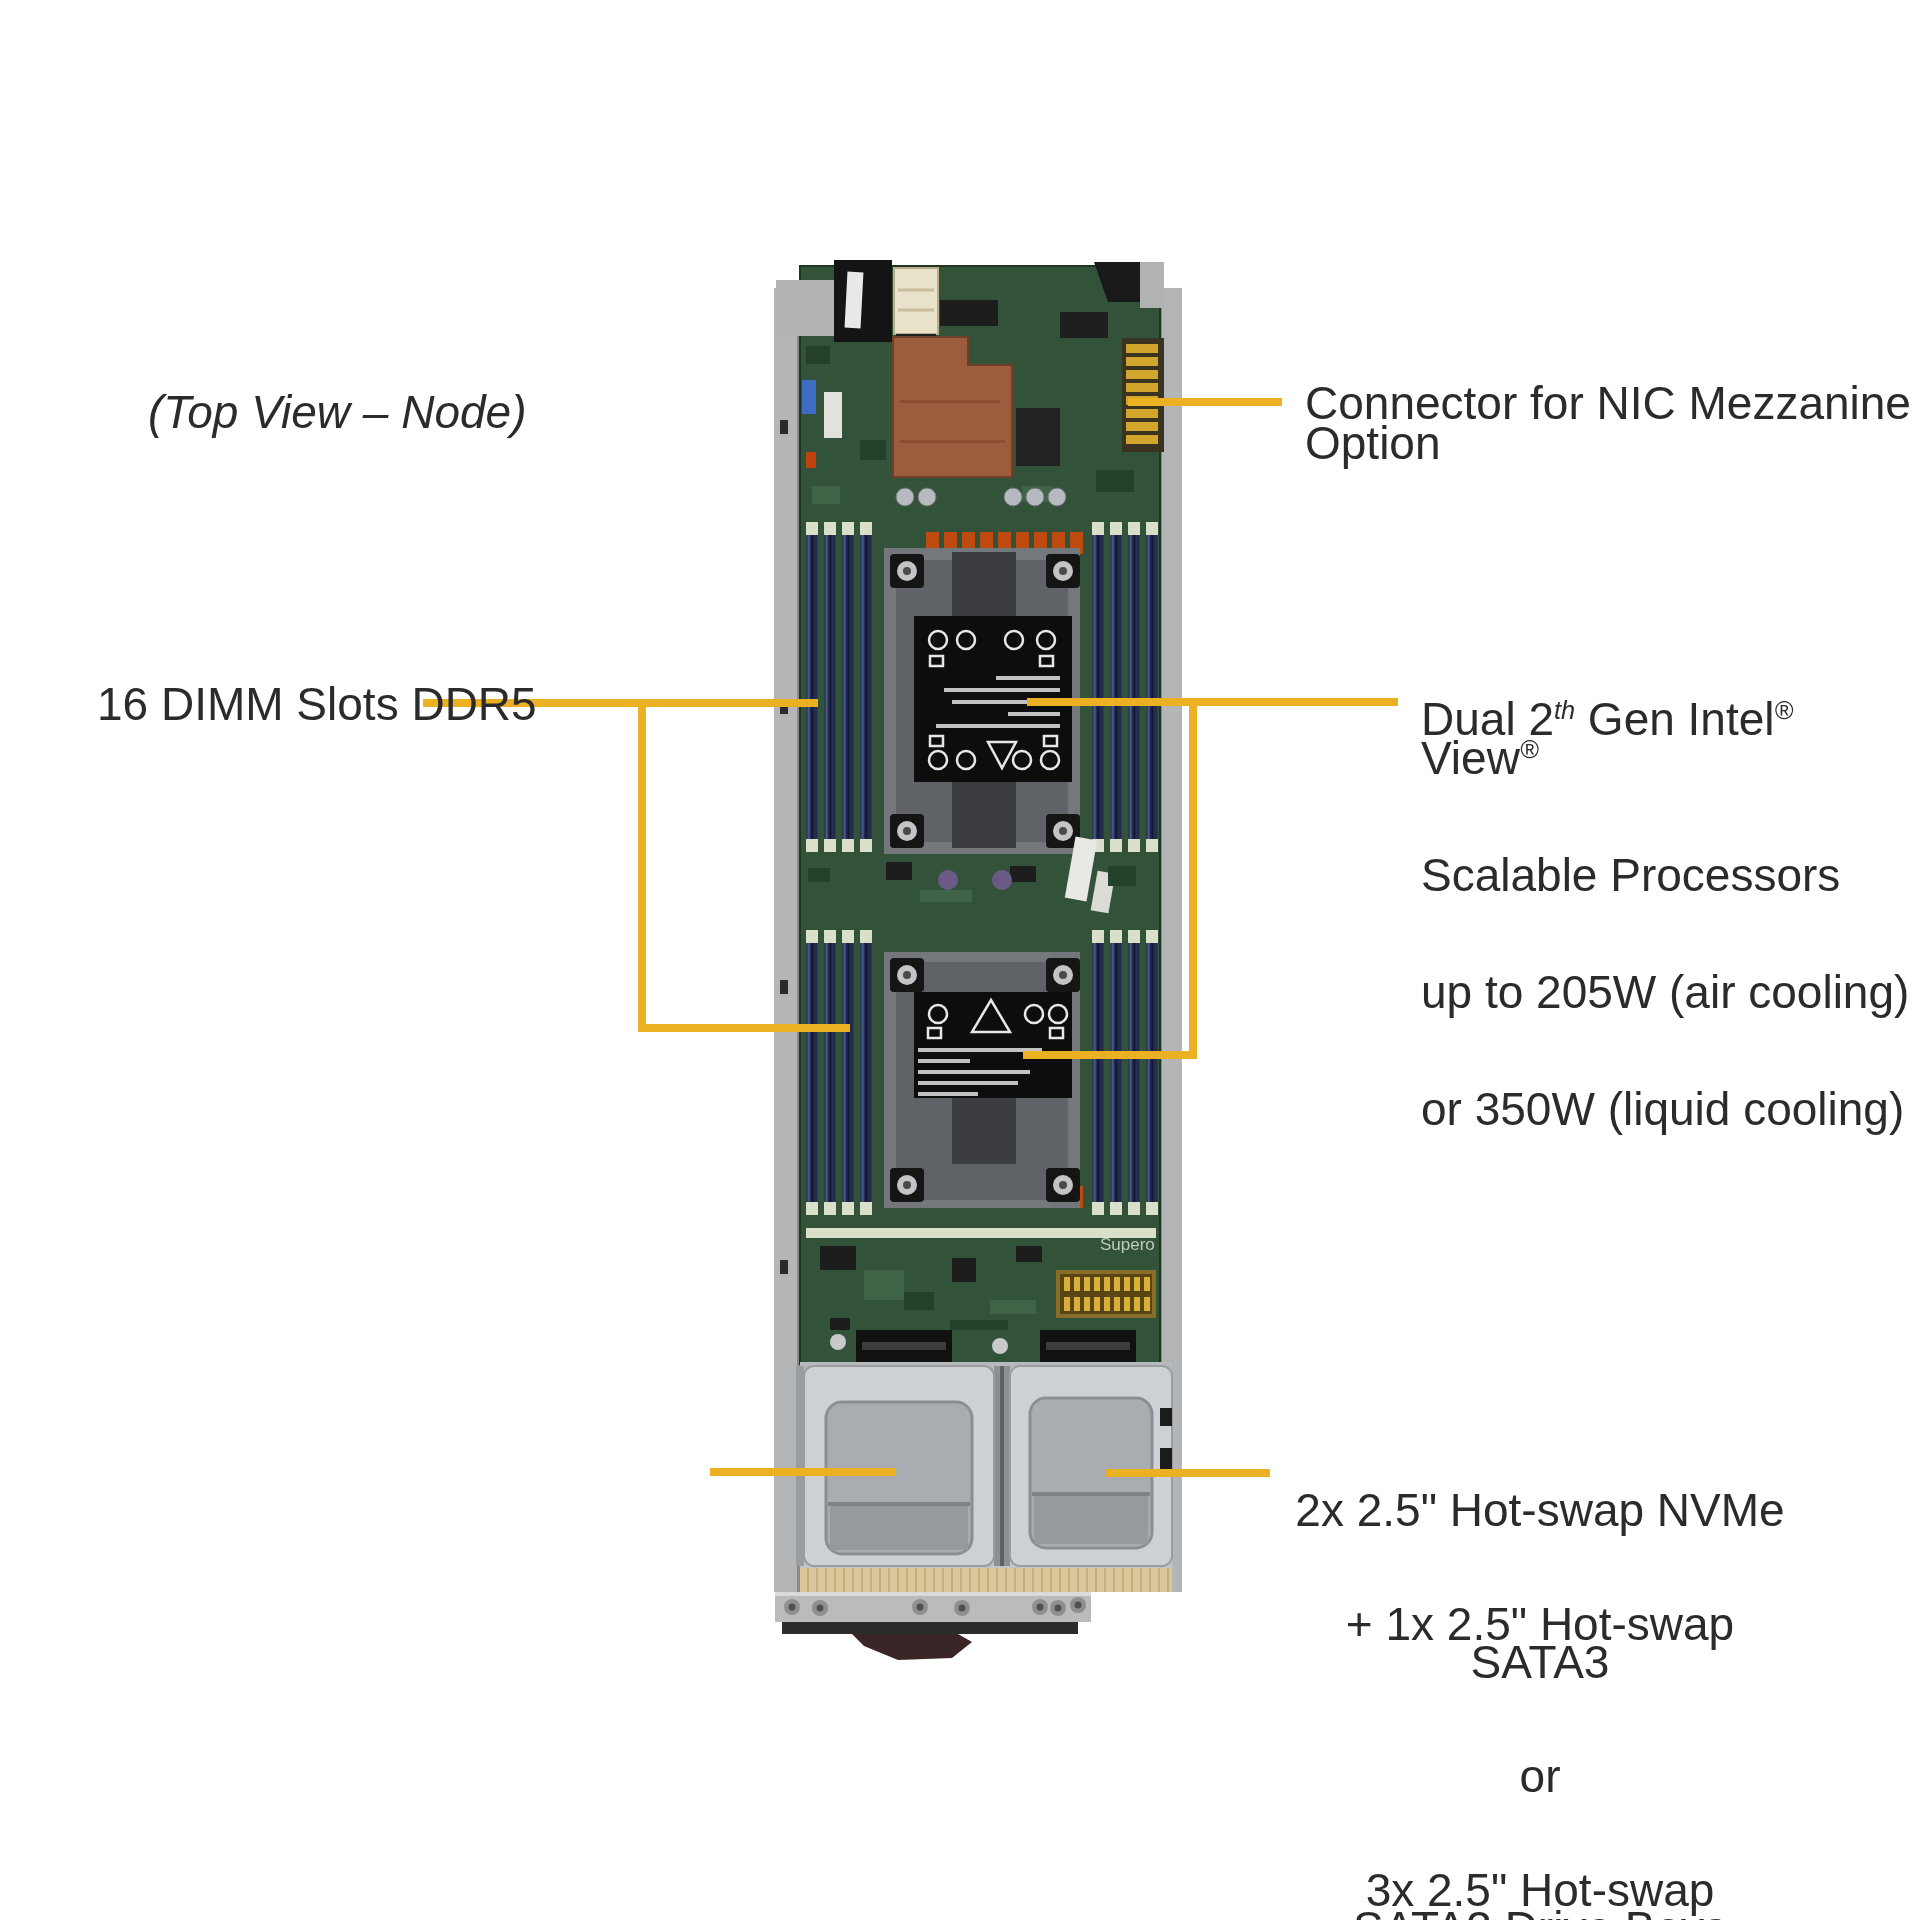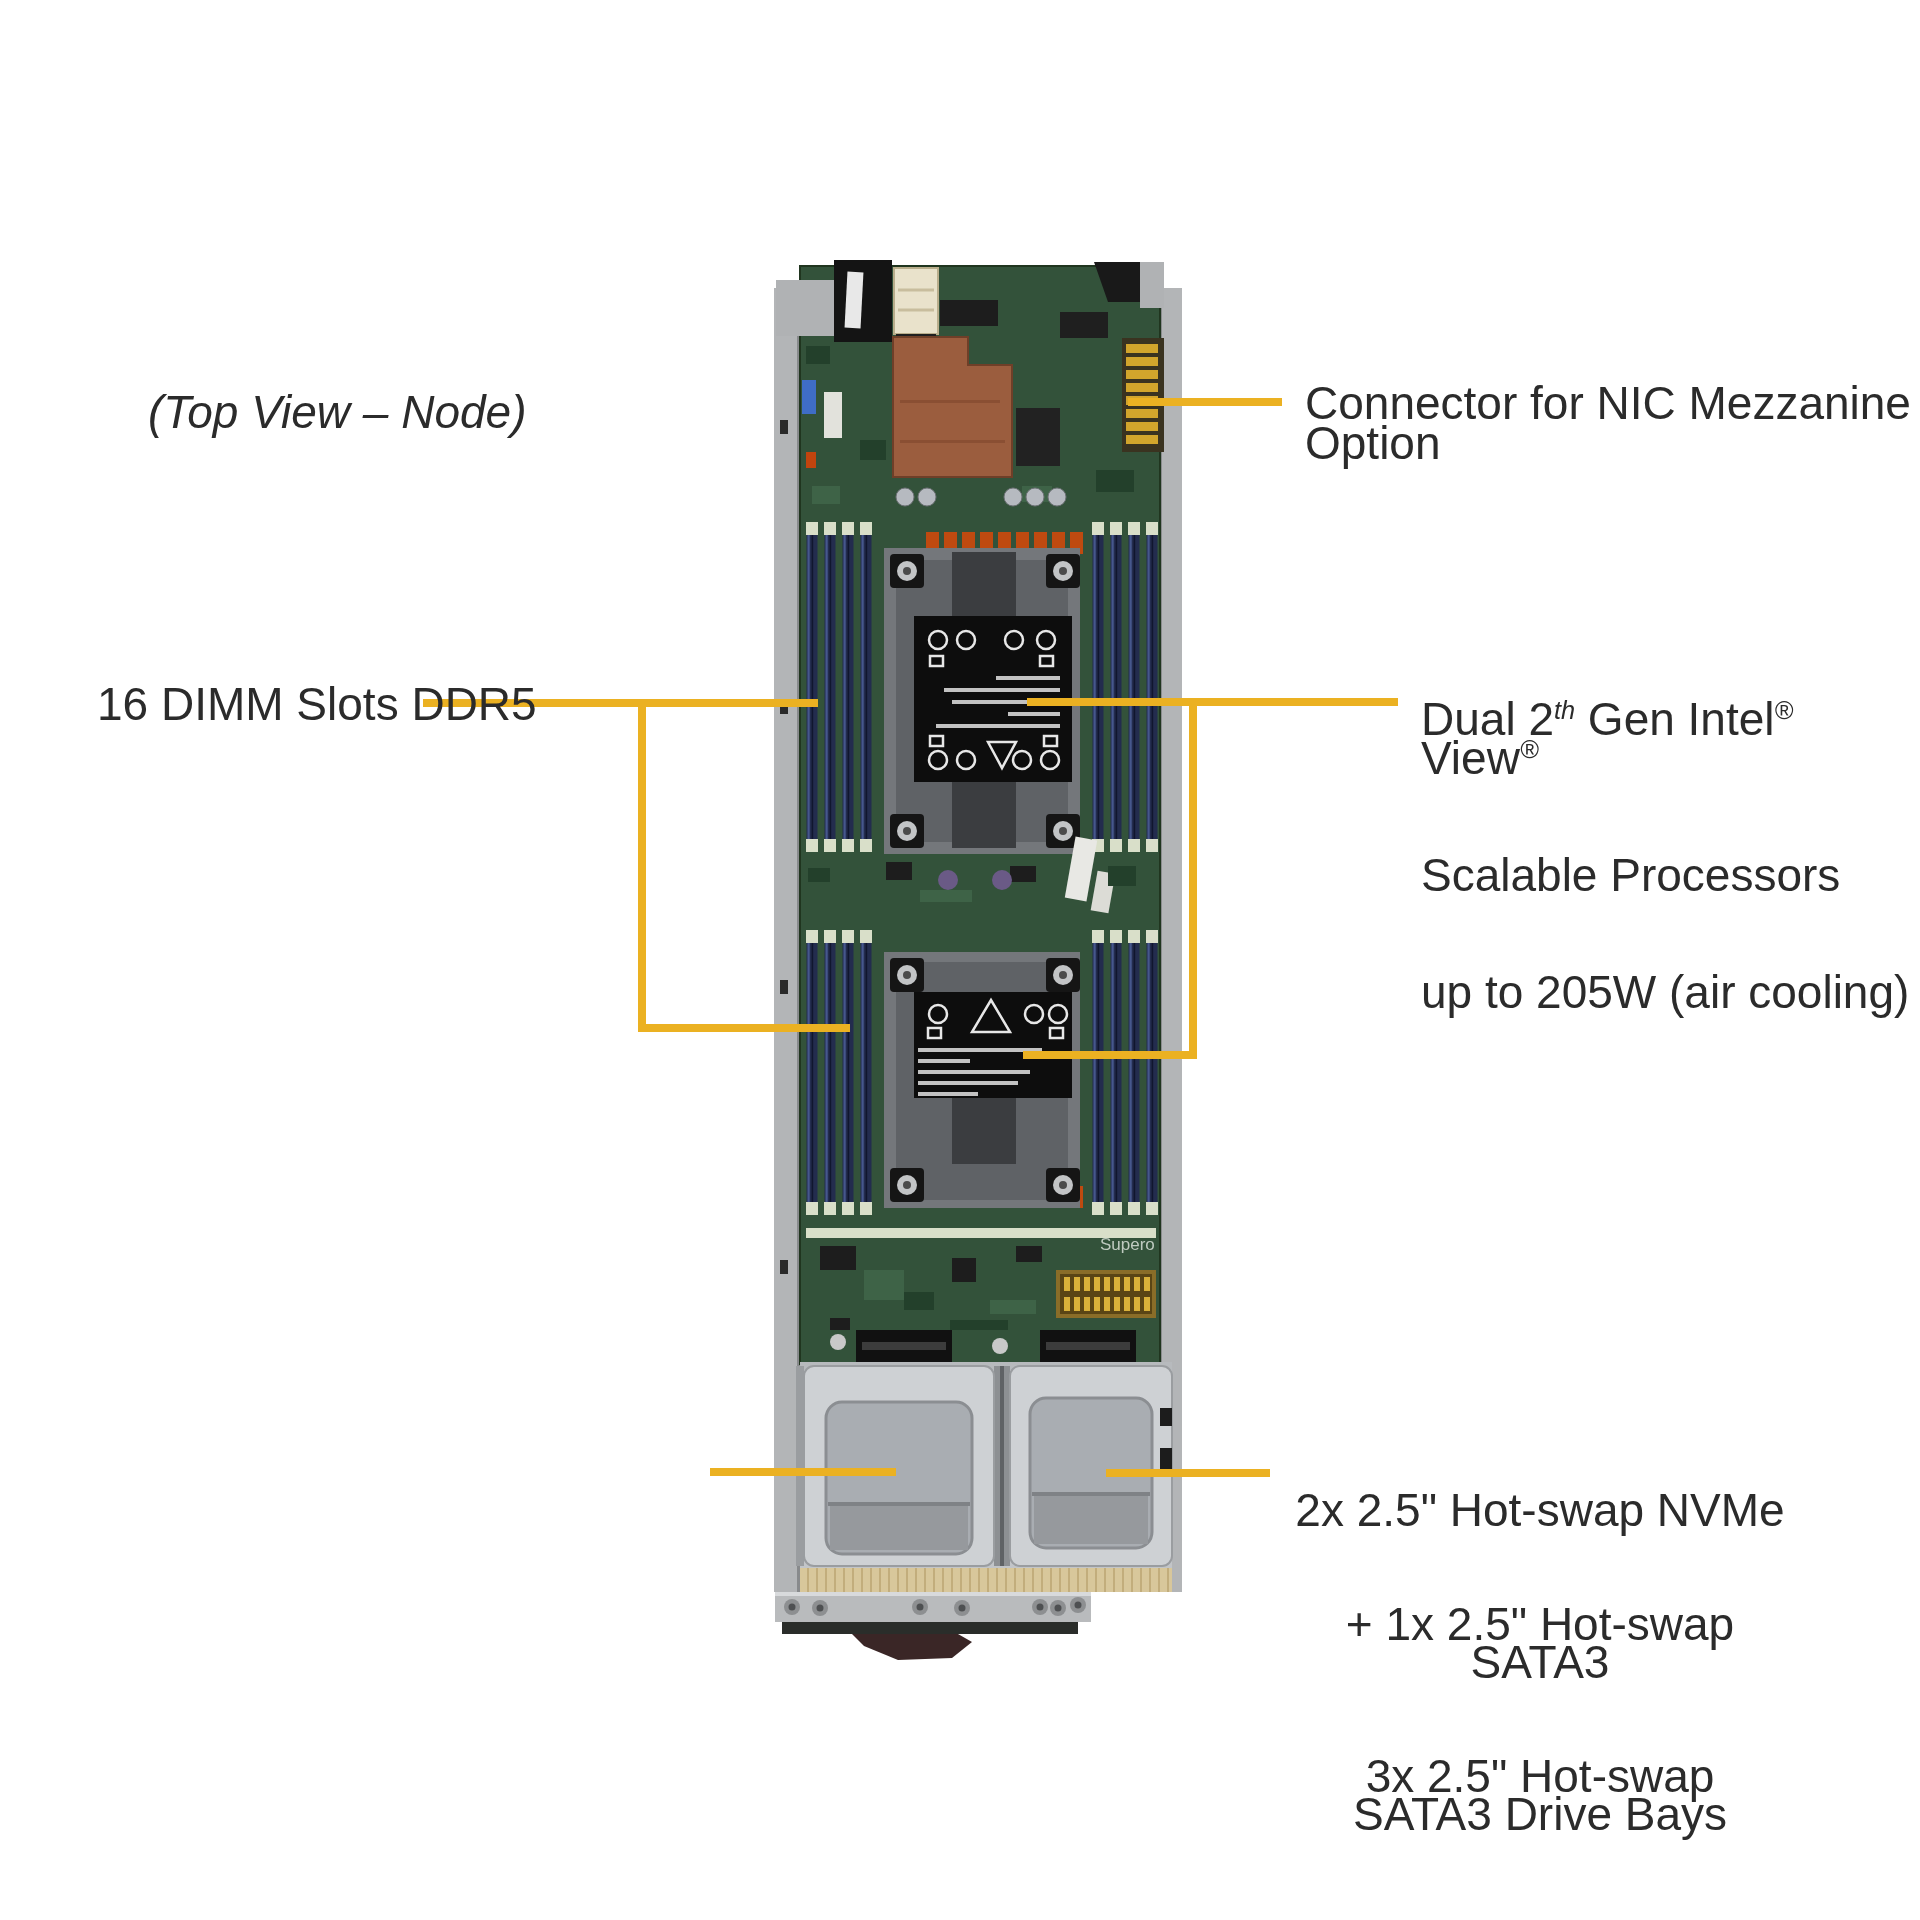--- a/index.html
+++ b/index.html
@@ -341,22 +341,24 @@
   <div class="lbl italic" style="left:148px;top:392px;">(Top View – Node)</div>
 
   <div class="lbl" style="left:1305px;top:383px;">Connector for NIC Mezzanine  Option</div>
 
   <div class="lbl" style="left:97px;top:684px;">16 DIMM Slots DDR5</div>
 
   <div class="lbl cpu-block" style="left:1421px;top:622px;">
     <div><span>Dual 2</span><sup>th</sup><span> Gen Intel</span><sup>®</sup><span>  View</span><sup>®</sup></div>
     <div>Scalable Processors</div>
     <div>up to 205W (air cooling)</div>
+    <div>or 350W (liquid cooling)</div>
   </div>
 
 
   <div class="lbl drive-block" style="left:1290px;top:1415px;width:500px;">
     <div>2x 2.5" Hot-swap NVMe</div>
     <div>+ 1x 2.5" Hot-swap SATA3</div>
+    <div>or</div>
     <div>3x 2.5" Hot-swap SATA3 Drive Bays</div>
   </div>
 
 </div>
 
 </body></html>

